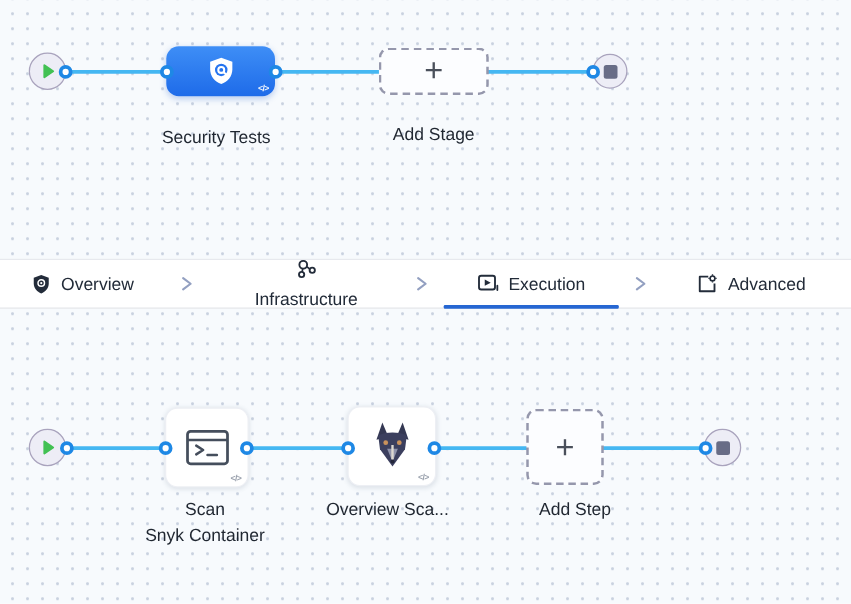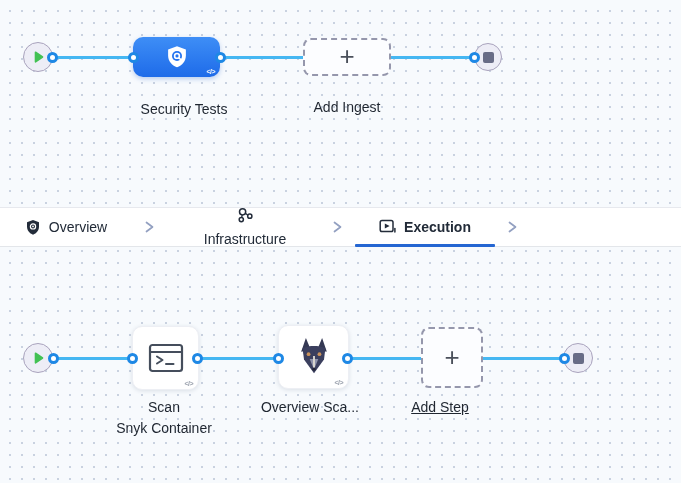--- a/index.html
+++ b/index.html
@@ -38,21 +38,21 @@
     display:flex;align-items:center;justify-content:center;}
   
   .node-label{position:absolute;width:160px;text-align:center;font-size:14px;
     line-height:21px;color:#1f2630;z-index:2;}
   
   .tabbar{position:absolute;left:0;top:207px;width:681px;height:40px;background:#fff;
     border-top:1px solid #e7e9ee;border-bottom:1px solid #e3e6ea;box-sizing:border-box;z-index:10;}
   .tab{position:absolute;top:0;height:100%;display:flex;align-items:center;
     justify-content:center;gap:8px;font-size:14px;color:#222b38;cursor:pointer;}
   .tab .tlabel{white-space:nowrap;}
-  .tab.active .tlabel{font-weight:700;}
+  .tab.active .tlabel{font-weight:400;}
   .tab.active .underline{position:absolute;left:0;right:0;bottom:-1px;height:3px;
     background:#2566d2;border-radius:1px;}
   .chev{position:absolute;top:0;height:100%;display:flex;align-items:center;justify-content:center;}
   svg{display:block;}
 </style>
 </head>
 <body>
 
 <div class="screen">
 
@@ -85,22 +85,22 @@
 
     <div class="endcap" style="left:474px;top:43px;width:28px;height:28px;">
       <span class="stop-square"></span>
     </div>
 
     <div class="port" style="left:46.5px;top:51.5px;"></div>
     <div class="port" style="left:127.5px;top:51.5px;"></div>
     <div class="port" style="left:214.5px;top:51.5px;"></div>
     <div class="port" style="left:468.5px;top:51.5px;"></div>
 
-    <div class="node-label" style="left:104px;top:99px;">Security Tests</div>
-    <div class="node-label" style="left:267px;top:97px;">Add Ingest</div>
+    <div class="node-label" style="left:93px;top:99px;">Security Tests</div>
+    <div class="node-label" style="left:267px;top:97px;">Add Stage</div>
   </div>
 
   <div class="tabbar">
 
     <div class="tab" style="left:14px;width:104px;">
       <span>
         <svg width="16" height="17" viewBox="0 0 16 17">
           <path d="M8 1 L14 3.2 V7.6 C14 11.6 11.5 14.4 8 15.8 C4.5 14.4 2 11.6 2 7.6 V3.2 Z" fill="#232c3a"></path>
           <circle cx="8" cy="7.4" r="2.6" fill="none" stroke="#ffffff" stroke-width="1.2"></circle>
           <circle cx="8" cy="7.4" r="0.9" fill="#ffffff"></circle>
@@ -145,20 +145,35 @@
       <span class="tlabel">Execution</span>
       <span class="underline"></span>
     </div>
 
     <div class="chev" style="left:503px;width:18px;">
       <svg width="14" height="14" viewBox="0 0 14 14">
           <polyline points="4.5,2.5 10.5,7 4.5,11.5" fill="none" stroke="#93a0c1" stroke-width="1.7" stroke-linecap="round" stroke-linejoin="round"></polyline>
         </svg>
     </div>
 
+    <div class="tab" style="left:543px;width:116px;">
+      <span>
+        <svg width="17" height="16" viewBox="0 0 17 16">
+          <path d="M9.6 2.3 H2.8 V14 H14.6 V7.8" fill="none" stroke="#232c3a" stroke-width="1.5" stroke-linejoin="round"></path>
+          <circle cx="13" cy="3.7" r="1.9" fill="none" stroke="#232c3a" stroke-width="1.3"></circle>
+          <g stroke="#232c3a" stroke-width="1.1">
+            <line x1="13" y1="0.4" x2="13" y2="1.5"></line>
+              <line x1="13" y1="5.9" x2="13" y2="7"></line>
+            <line x1="9.7" y1="3.7" x2="10.8" y2="3.7"></line>
+              <line x1="15.2" y1="3.7" x2="16.3" y2="3.7"></line>
+          </g>
+        </svg>
+      </span>
+      <span class="tlabel">Advanced</span>
+    </div>
   </div>
 
   <div>
     <div class="edge" style="left:45px;top:356.5px;width:522px;"></div>
 
     <div class="endcap" style="left:23px;top:343px;width:30px;height:30px;">
       <span>
         <svg width="13" height="14" viewBox="0 0 12 14">
             <path d="M3 2.2 L10 7 L3 11.8 Z" fill="#42c153" stroke="#42c153" stroke-width="1.6" stroke-linejoin="round"></path>
           </svg>
@@ -208,16 +223,16 @@
     <div class="port" style="left:341.5px;top:352.5px;"></div>
     <div class="port" style="left:558.5px;top:352.5px;"></div>
 
     <div class="node-label" style="left:84px;top:397px;">
       <div>Scan</div>
       <div>Snyk Container</div>
     </div>
     <div class="node-label" style="left:230px;top:397px;">
       <div>Overview Sca...</div>
     </div>
-    <div class="node-label" style="left:360px;top:397px;text-decoration:underline;">Add Step</div>
+    <div class="node-label" style="left:380px;top:397px;">Add Step</div>
   </div>
 
 </div>
 
 </body></html>

